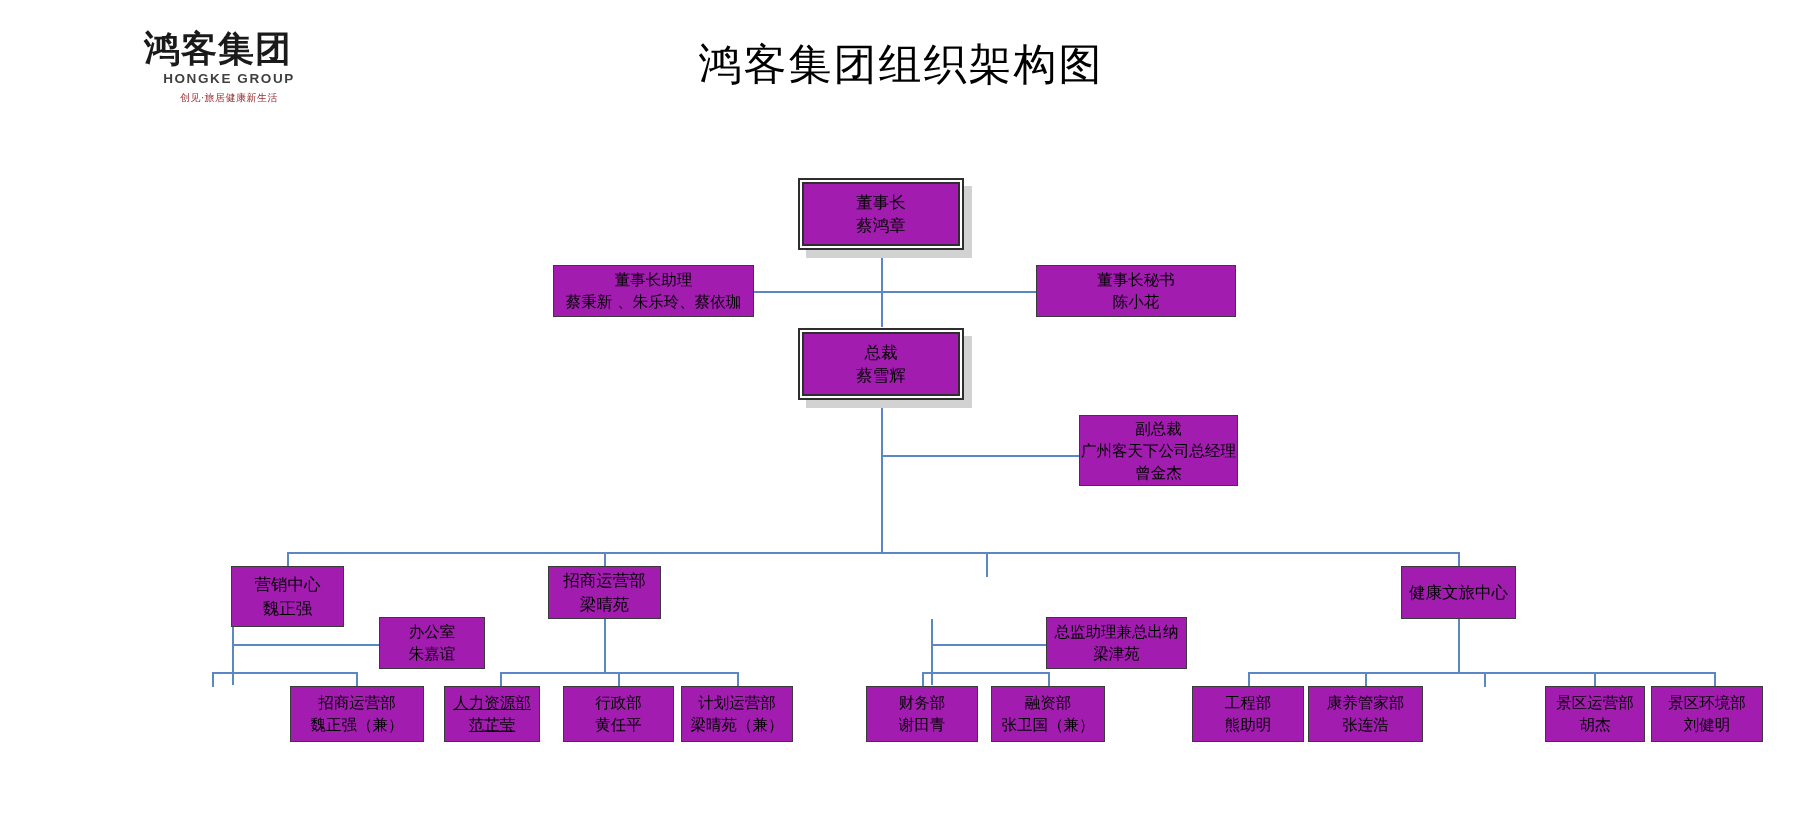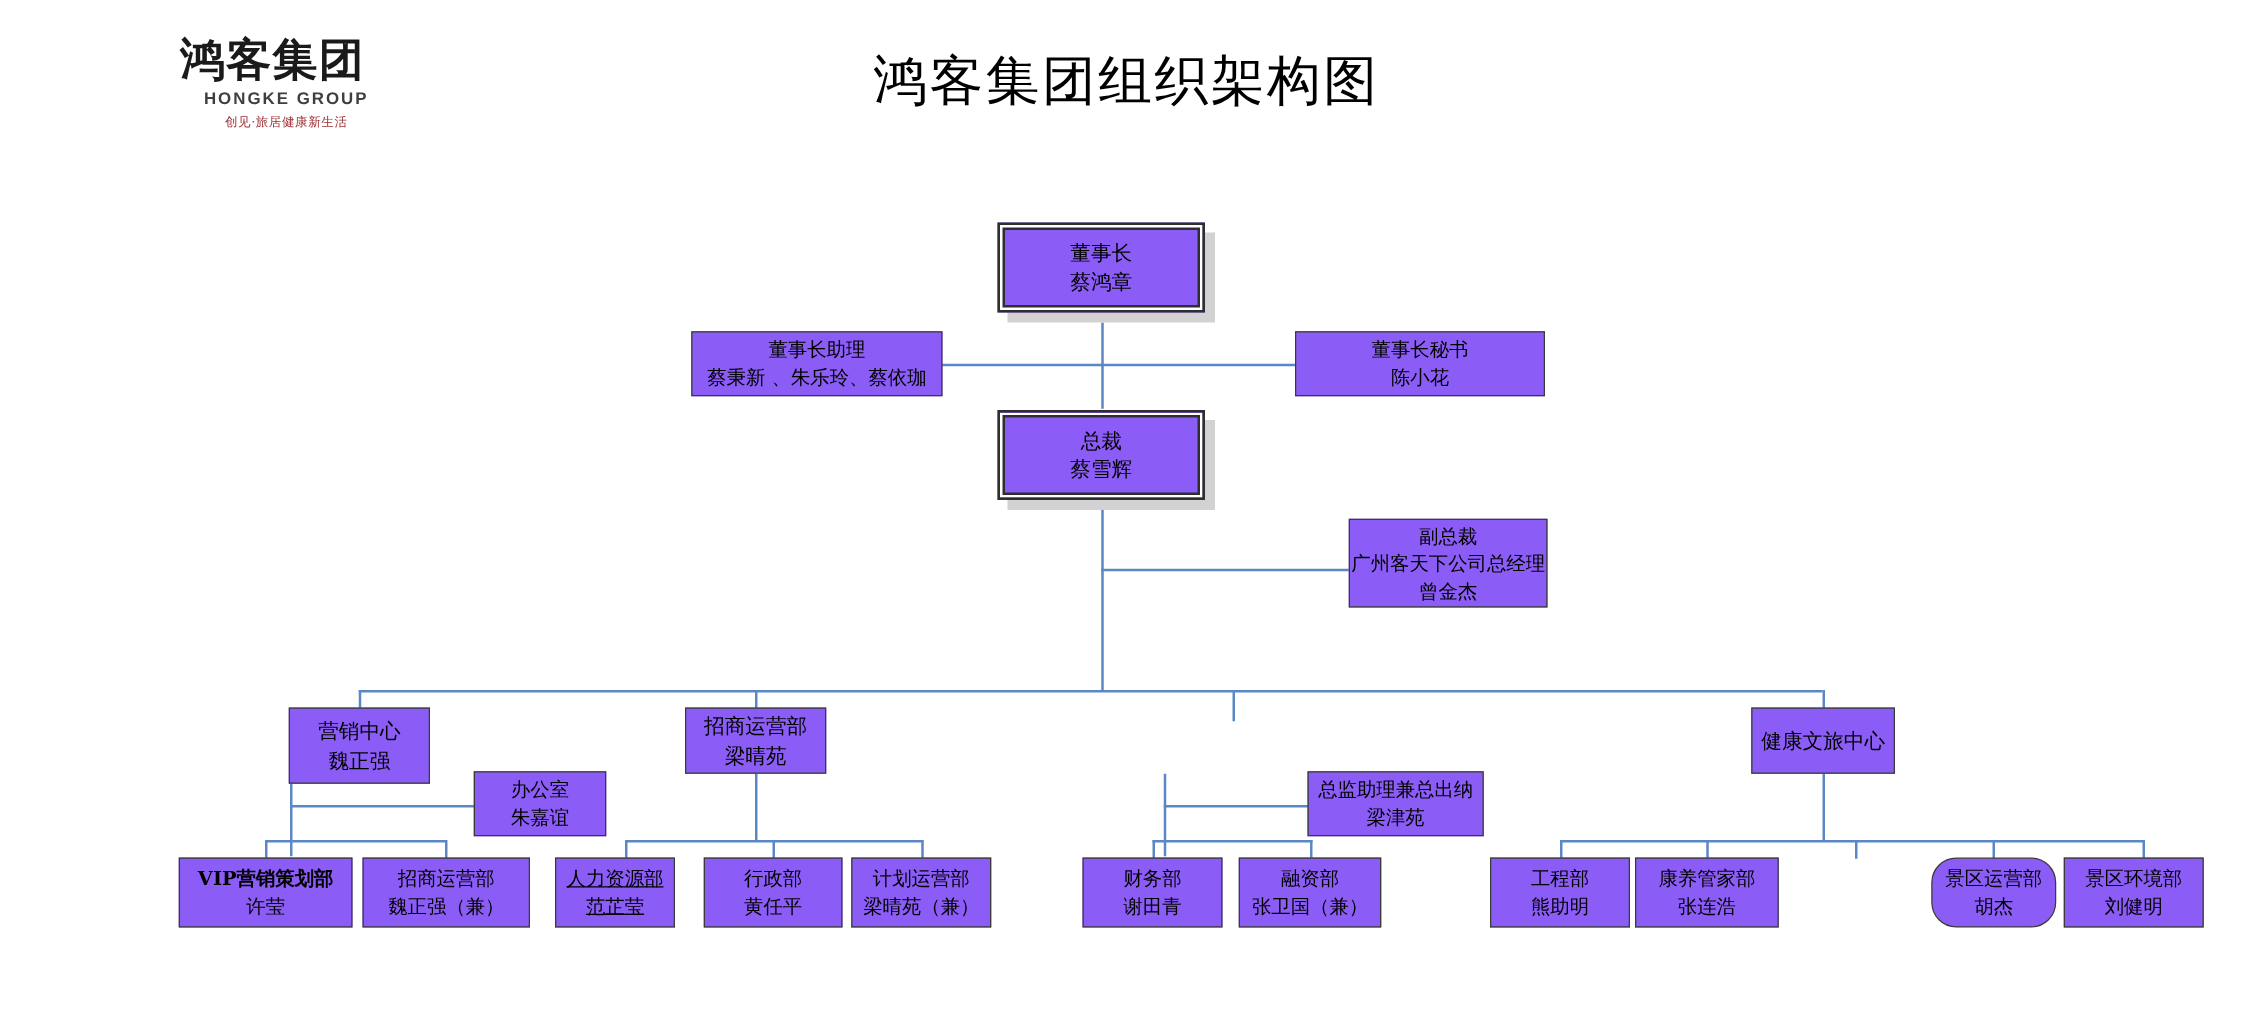--- a/index.html
+++ b/index.html
@@ -36,21 +36,21 @@
     font-size:43px;color:#000;letter-spacing:2px;
   }
 
   
   .ln{position:absolute;background:#5b87c5;}
   .ln.h{height:2px;}
   .ln.v{width:2px;}
 
   
   .box{
-    position:absolute;box-sizing:border-box;background:#8b5cf6;
+    position:absolute;box-sizing:border-box;background:#a21caf;
     border:1.6px solid #3a3a3a;display:flex;flex-direction:column;
     align-items:center;justify-content:center;
     font-family:"DejaVu Serif","Liberation Serif",serif;
     color:#000;line-height:1.42;text-align:center;
   }
   .box .l1,.box .l2,.box .l3{display:block;white-space:nowrap;}
   .box.sz15{font-size:15.5px;}
   .box.sz16{font-size:16.5px;}
   .box.bold .l1{font-weight:bold;}
 
@@ -169,24 +169,20 @@
   <div class="box sz15" style="left:379px;top:617px;width:106px;height:52px;">
     <span class="l1">办公室</span>
     <span class="l2">朱嘉谊</span>
   </div>
 
   <div class="box sz15" style="left:1046px;top:617px;width:141px;height:52px;">
     <span class="l1">总监助理兼总出纳</span>
     <span class="l2">梁津苑</span>
   </div>
 
-  <div class="box sz15 bold" style="left:143px;top:686px;width:139px;height:56px;">
-    <span class="l1">VIP营销策划部</span>
-    <span class="l2">许莹</span>
-  </div>
 
   <div class="box sz15" style="left:290px;top:686px;width:134px;height:56px;">
     <span class="l1">招商运营部</span>
     <span class="l2">魏正强（兼）</span>
   </div>
 
   <div class="box sz15" style="left:444px;top:686px;width:96px;height:56px;text-decoration:underline;">
     <span class="l1">人力资源部</span>
     <span class="l2">范芷莹</span>
   </div>
@@ -215,21 +211,21 @@
     <span class="l1">工程部</span>
     <span class="l2">熊助明</span>
   </div>
 
   <div class="box sz15" style="left:1308px;top:686px;width:115px;height:56px;">
     <span class="l1">康养管家部</span>
     <span class="l2">张连浩</span>
   </div>
 
 
-  <div class="box sz15" style="left:1545px;top:686px;width:100px;height:56px;border-radius:20px;">
+  <div class="box sz15" style="left:1545px;top:686px;width:100px;height:56px;">
     <span class="l1">景区运营部</span>
     <span class="l2">胡杰</span>
   </div>
 
   <div class="box sz15" style="left:1651px;top:686px;width:112px;height:56px;">
     <span class="l1">景区环境部</span>
     <span class="l2">刘健明</span>
   </div>
 
 </div>

